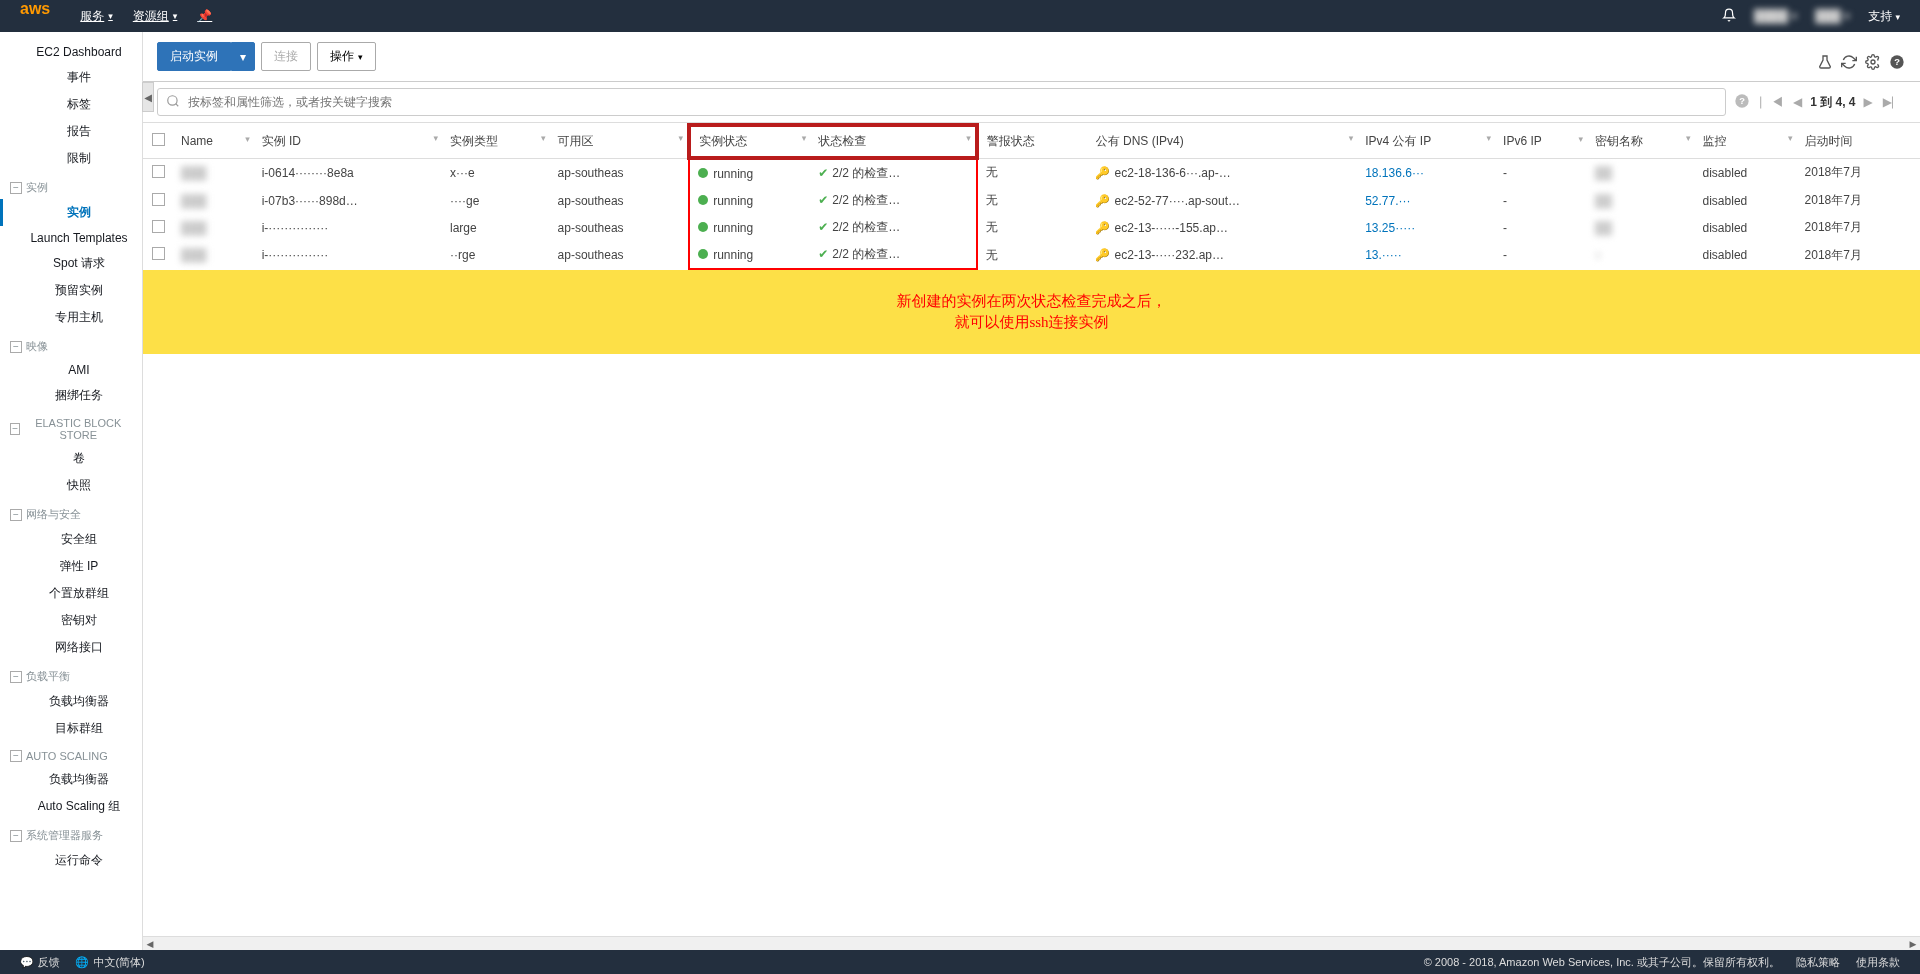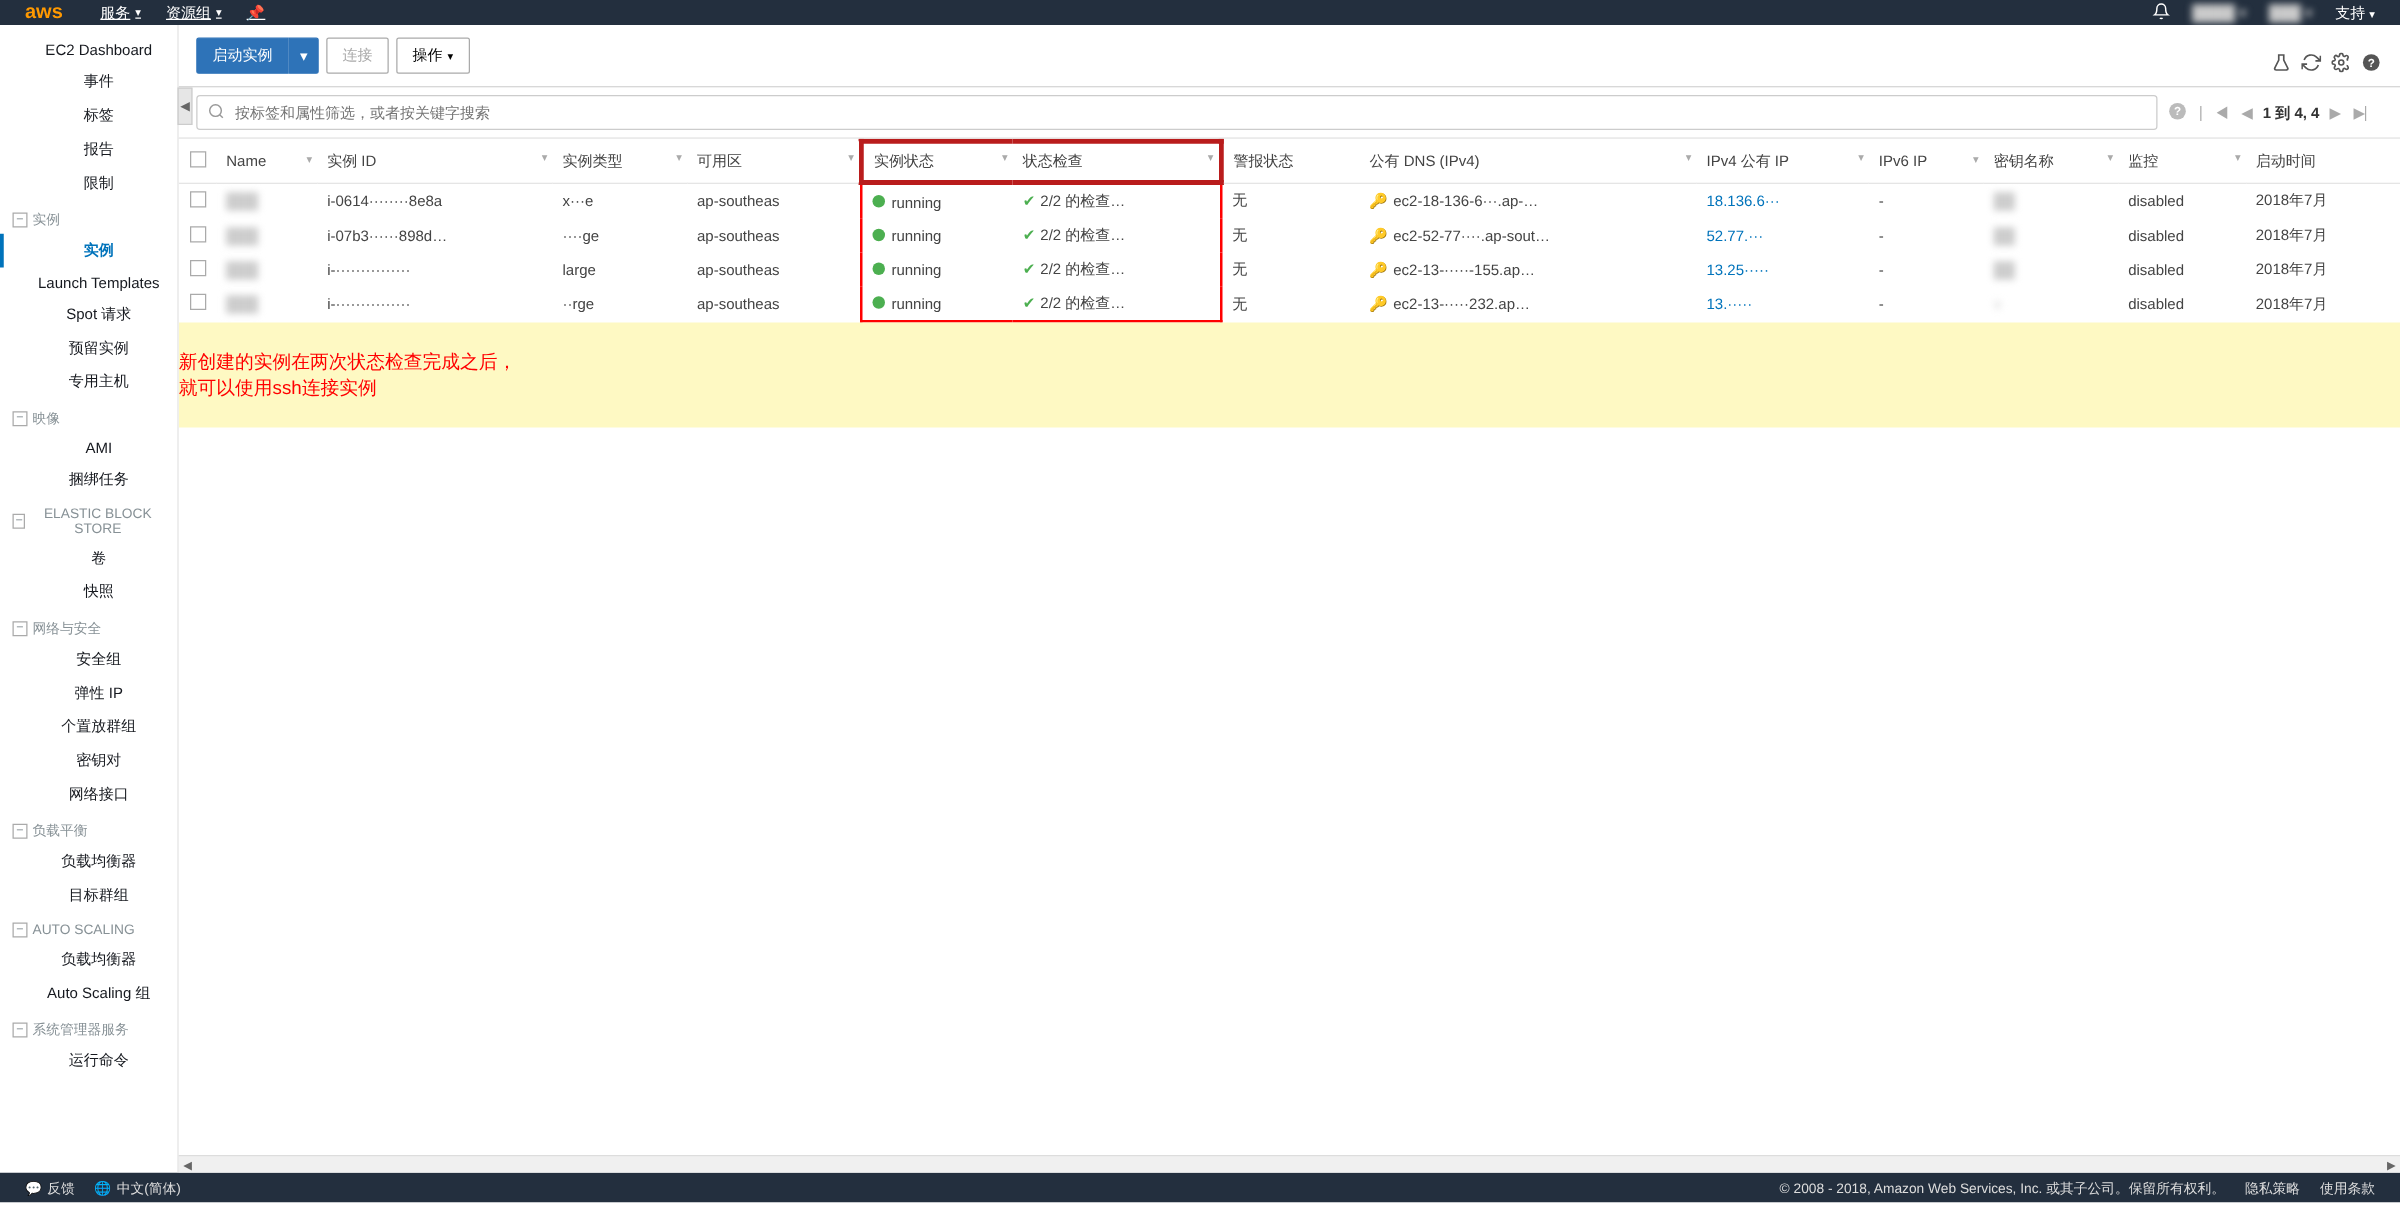--- a/index.html
+++ b/index.html
@@ -1,19 +1,19 @@
 <!DOCTYPE html>
 <html><head>
   <meta charset="utf-8">
   <style>
     * { margin: 0; padding: 0; box-sizing: border-box; }
     body { font-family: "Helvetica Neue", Arial, sans-serif; font-size: 12px; color: #333; background: #fff; overflow: hidden; }
     
     
-    .header { background: #232f3e; height: 20px; display: flex; align-items: center; padding: 0 20px; color: #fff; }
+    .header { background: #232f3e; height: 32px; display: flex; padding: 0 20px; color: #fff; }
     .aws-logo { color: #ff9900; font-weight: bold; font-size: 16px; margin-right: 30px; }
     .header-menu { display: flex; gap: 20px; flex: 1; }
     .header-menu-item { color: #fff; cursor: pointer; display: flex; align-items: center; gap: 4px; text-decoration: underline; }
     .header-right { display: flex; gap: 18px; align-items: center; }
     .header-right-item { color: #fff; cursor: pointer; }
     
     
     .main-container { display: flex; height: calc(100vh - 32px - 24px); }
     
     
@@ -53,21 +53,21 @@
     td { padding: 5px 8px; font-size: 12px; white-space: nowrap; color: #444; }
     .checkbox-col { width: 30px; text-align: center; }
     .checkbox { width: 13px; height: 13px; border: 1px solid #aaa; display: inline-block; cursor: pointer; }
     .status-dot { width: 10px; height: 10px; border-radius: 50%; display: inline-block; margin-right: 5px; }
     .status-dot.green { background: #4caf50; }
     .check-icon { color: #4caf50; margin-right: 4px; font-size: 12px; }
     .link { color: #0073bb; cursor: pointer; }
     .key-icon { color: #e6a817; margin-right: 4px; }
     .highlight-box { border: 4px solid #b91c1c; }
     
-    .annotation { color: #ff0000; font-size: 15px; padding: 20px 0; background: #fef9c3; }
+    .annotation { color: #ff0000; font-size: 15px; text-align: center; padding: 20px 0; background: #fde047; font-family: Liberation Serif, serif; }
     .annotation p { margin: 2px 0; }
     
     .scroll-bar { height: 14px; background: #f0f0f0; border-top: 1px solid #ddd; position: relative; }
     .scroll-arrow { position: absolute; width: 14px; height: 14px; display: flex; align-items: center; justify-content: center; font-size: 9px; color: #666; cursor: pointer; }
     
     
     .bottom-panel { background: #fff; border-top: 1px solid #ccc; padding: 10px 14px; display: flex; align-items: center; flex: 0 0 auto; min-height: 360px; }
     .bottom-title { font-weight: bold; color: #666; font-size: 14px; flex: 1; align-self: flex-start; }
     .panel-icons { display: flex; gap: 4px; align-self: flex-start; }
     .panel-icon { width: 16px; height: 12px; background: #666; cursor: pointer; }

